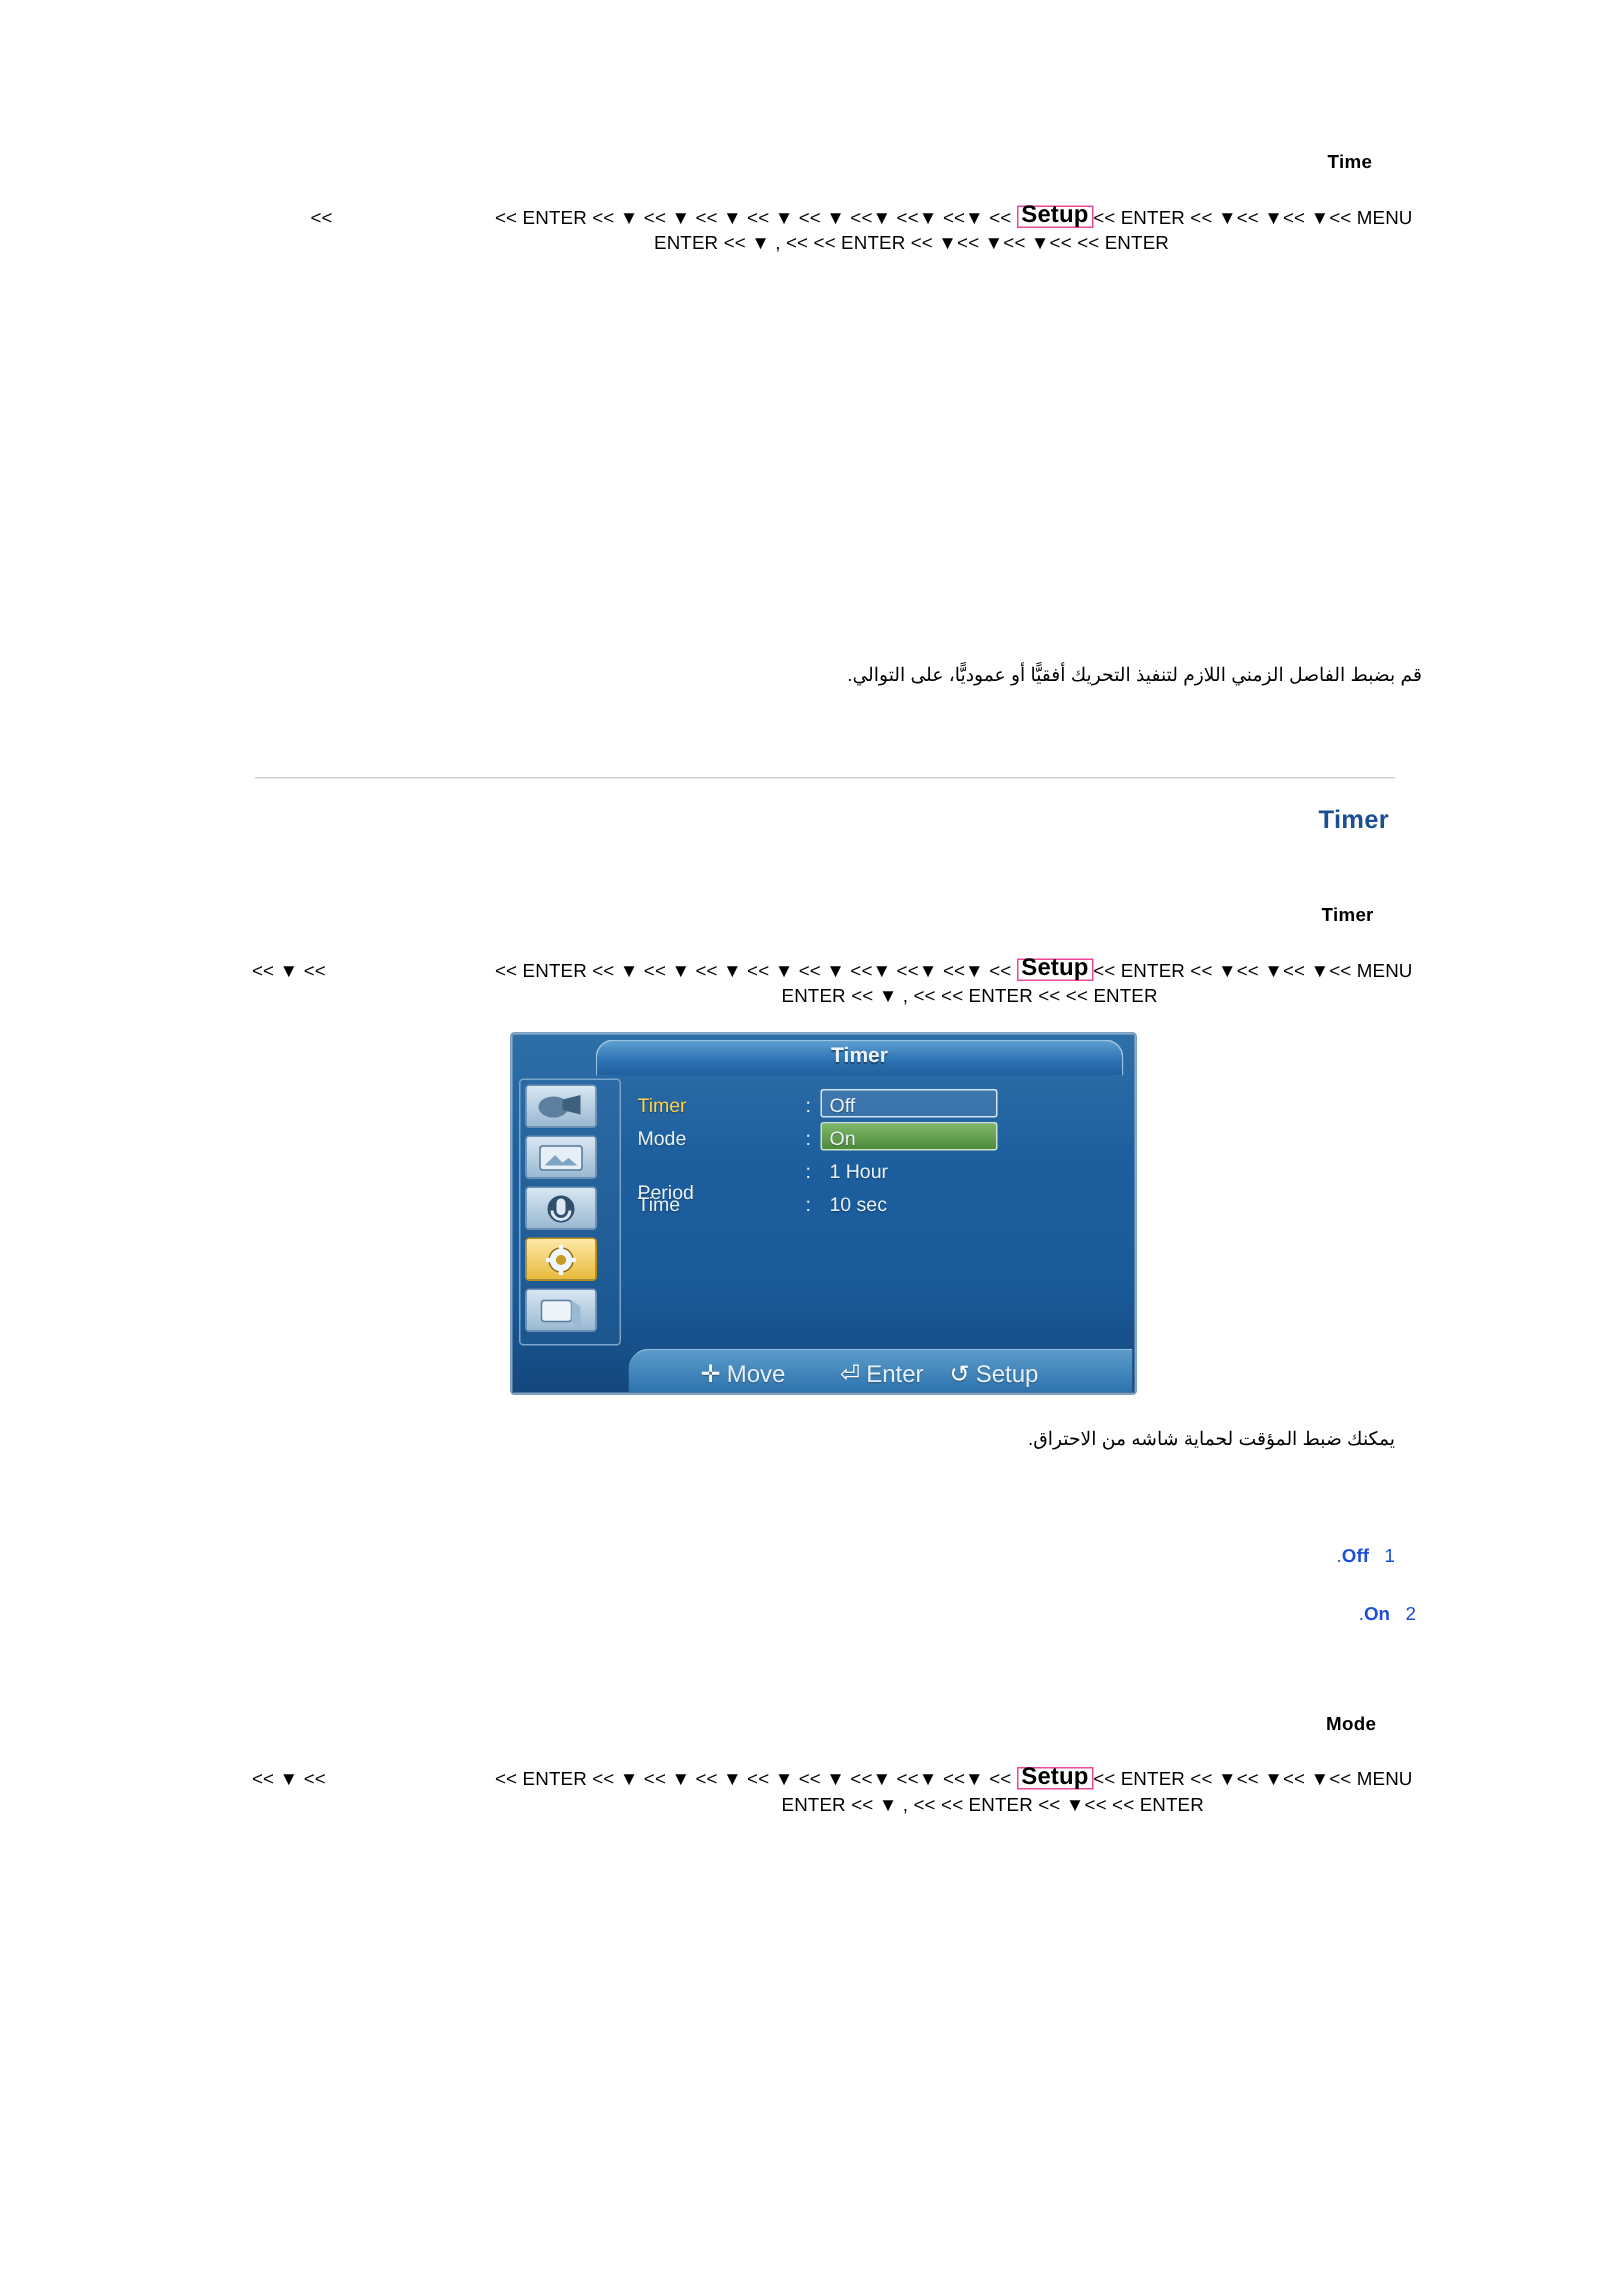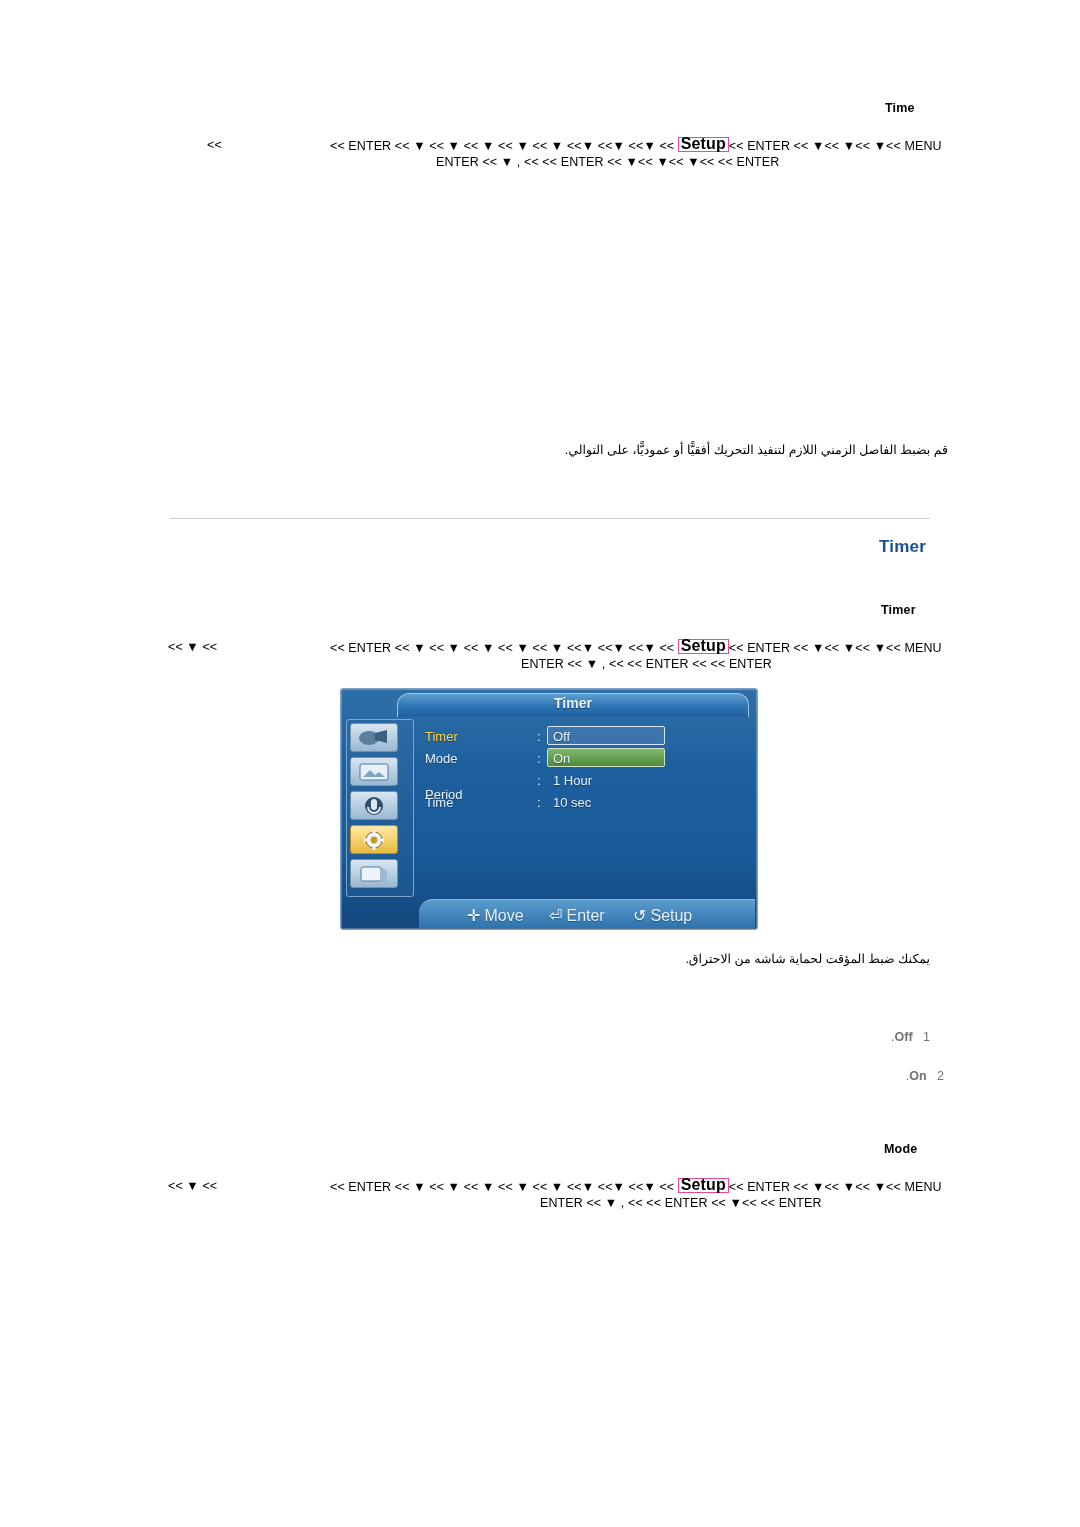--- a/index.html
+++ b/index.html
@@ -68,21 +68,21 @@
     position: absolute;
     font-size: 17px;
     font-weight: bold;
     color: #1b4f91;
     letter-spacing: 0.2px;
   }
 
   .list-num {
     position: absolute;
     font-size: 12.5px;
-    color: #737373;
+    color: #1d4ed8;
     direction: rtl;
     white-space: nowrap;
   }
   .list-num b { font-weight: bold; }
 
   
   .osd {
     position: absolute;
     left: 340px;
     top: 688px;
@@ -296,21 +296,21 @@
 
     <div class="osd-row" style="top:106px;">Time</div>
     <div class="osd-colon" style="top:106px;">:</div>
     <div class="osd-val" style="top:106px;">10 sec</div>
 
     <div class="osd-footer"></div>
     <div class="osd-foot-item" style="left:126px;">
       <span class="foot-glyph">✛</span>
       <span>Move</span>
     </div>
-    <div class="osd-foot-item" style="left:208px;">
+    <div class="osd-foot-item" style="left:219px;">
       <span class="foot-glyph">⏎</span>
       <span>Enter</span>
     </div>
     <div class="osd-foot-item" style="left:292px;">
       <span class="foot-glyph">↺</span>
       <span>Setup</span>
     </div>
   </div>
 
   <div class="ar-line" style="right:150px; top:951px;">يمكنك ضبط المؤقت لحماية شاشه من الاحتراق.</div>
@@ -323,15 +323,15 @@
   </div>
 
   <div class="sec-label" style="left:884px; top:1142px;">Mode</div>
 
   <div class="nav-line" style="left:168px; top:1179px;">&lt;&lt; ▼ &lt;&lt;</div>
 
   <div class="nav-line" style="left:330px; top:1179px;">
     <span>&lt;&lt; ENTER &lt;&lt; ▼ &lt;&lt; ▼ &lt;&lt; ▼ &lt;&lt; ▼ &lt;&lt; ▼ &lt;&lt;▼ &lt;&lt;▼ &lt;&lt;▼ &lt;&lt; </span><span class="setup-box">Setup</span><span>&lt;&lt; ENTER &lt;&lt; ▼&lt;&lt; ▼&lt;&lt; ▼&lt;&lt; MENU</span>
   </div>
 
-  <div class="nav-line" style="left:540px; top:1196px;text-align:right;">ENTER &lt;&lt; ▼ ,    &lt;&lt;          &lt;&lt; ENTER &lt;&lt; ▼&lt;&lt;            &lt;&lt; ENTER</div>
+  <div class="nav-line" style="left:521px; top:1196px;text-align:right;">ENTER &lt;&lt; ▼ ,    &lt;&lt;          &lt;&lt; ENTER &lt;&lt; ▼&lt;&lt;            &lt;&lt; ENTER</div>
 
 </div>
 
 </body></html>

